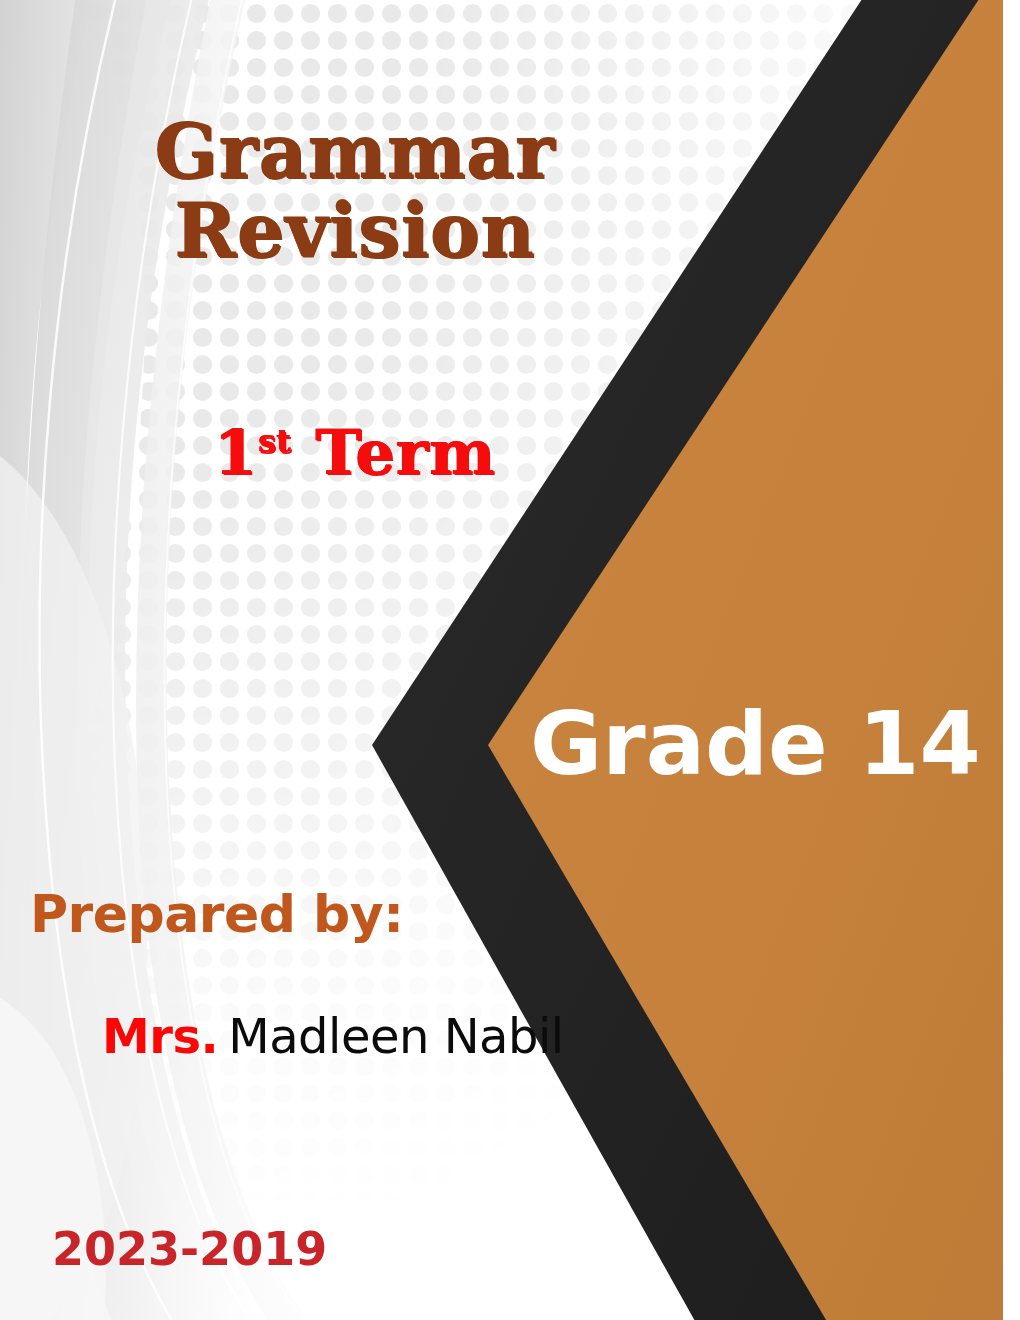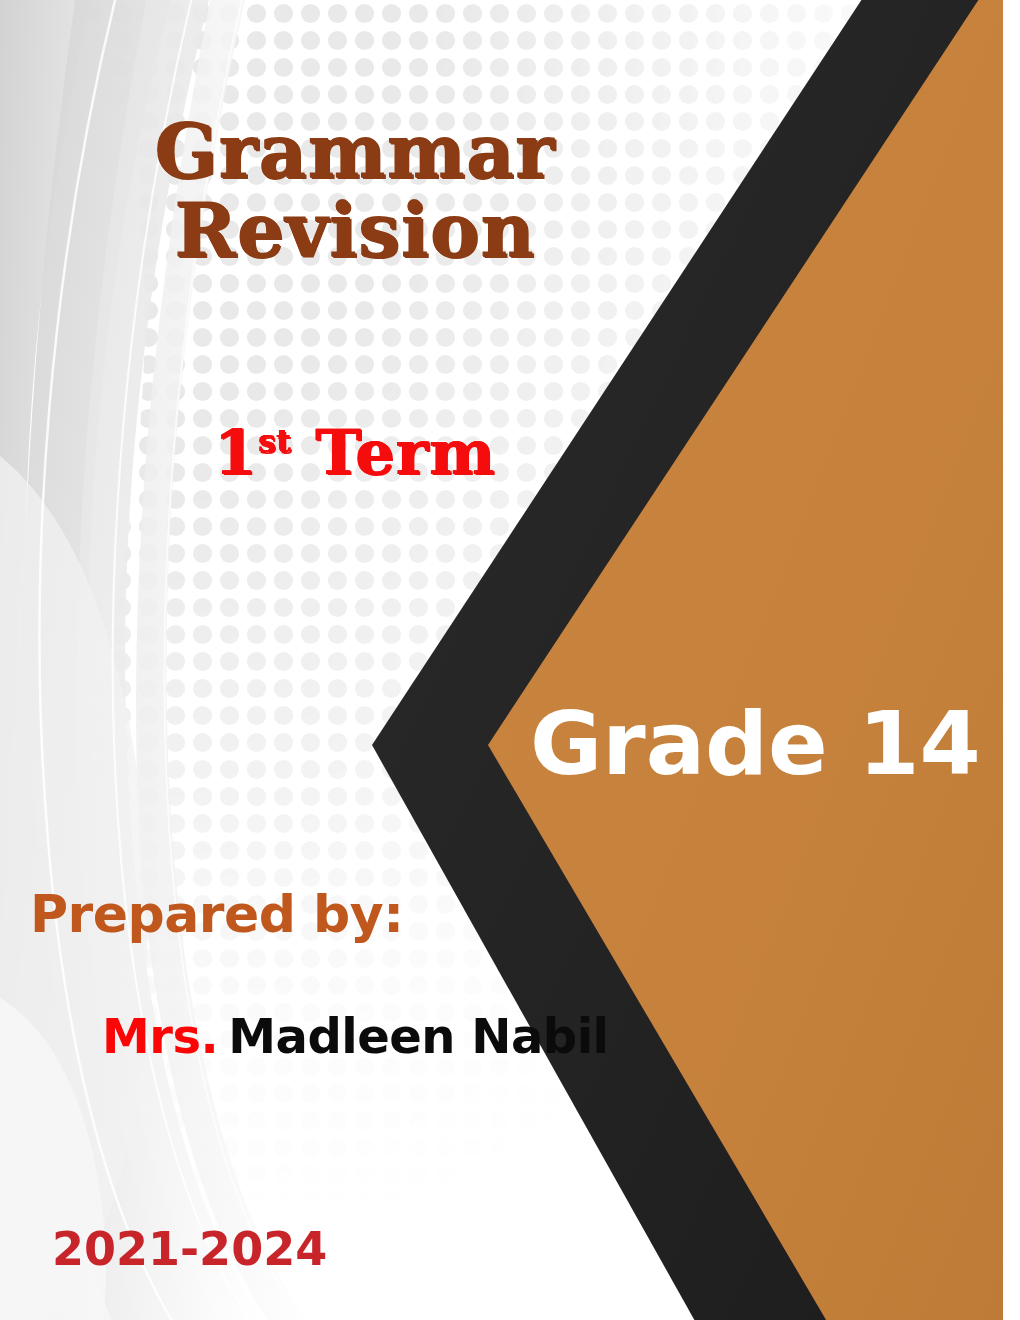--- a/index.html
+++ b/index.html
@@ -134,21 +134,21 @@
   .author-honorific {
     font-family: "DejaVu Sans", sans-serif;
     font-weight: bold;
     font-size: 48px;
     color: #FB0606;
     letter-spacing: -0.5px;
     margin-left: 48px;
   }
   .author-name {
     font-family: "DejaVu Sans", sans-serif;
-    font-weight: bold;
+    font-weight: normal;
     font-size: 48px;
     color: #0B0B0B;
     letter-spacing: -0.5px;
     margin-left: 10px;
   }
 
   
   .year-block {
     position: absolute;
     left: 52px;
@@ -265,17 +265,17 @@
 
     <div class="prepared-block">
       <span class="prepared-text">Prepared by:</span>
     </div>
 
     <div class="author-block">
       <span class="author-honorific">Mrs.</span><span class="author-name">Madleen  Nabil</span>
     </div>
 
     <div class="year-block">
-      <span class="year-text">2021-2024</span>
+      <span class="year-text">2023-2019</span>
     </div>
 
   </div>
 </div>
 
 </body></html>

